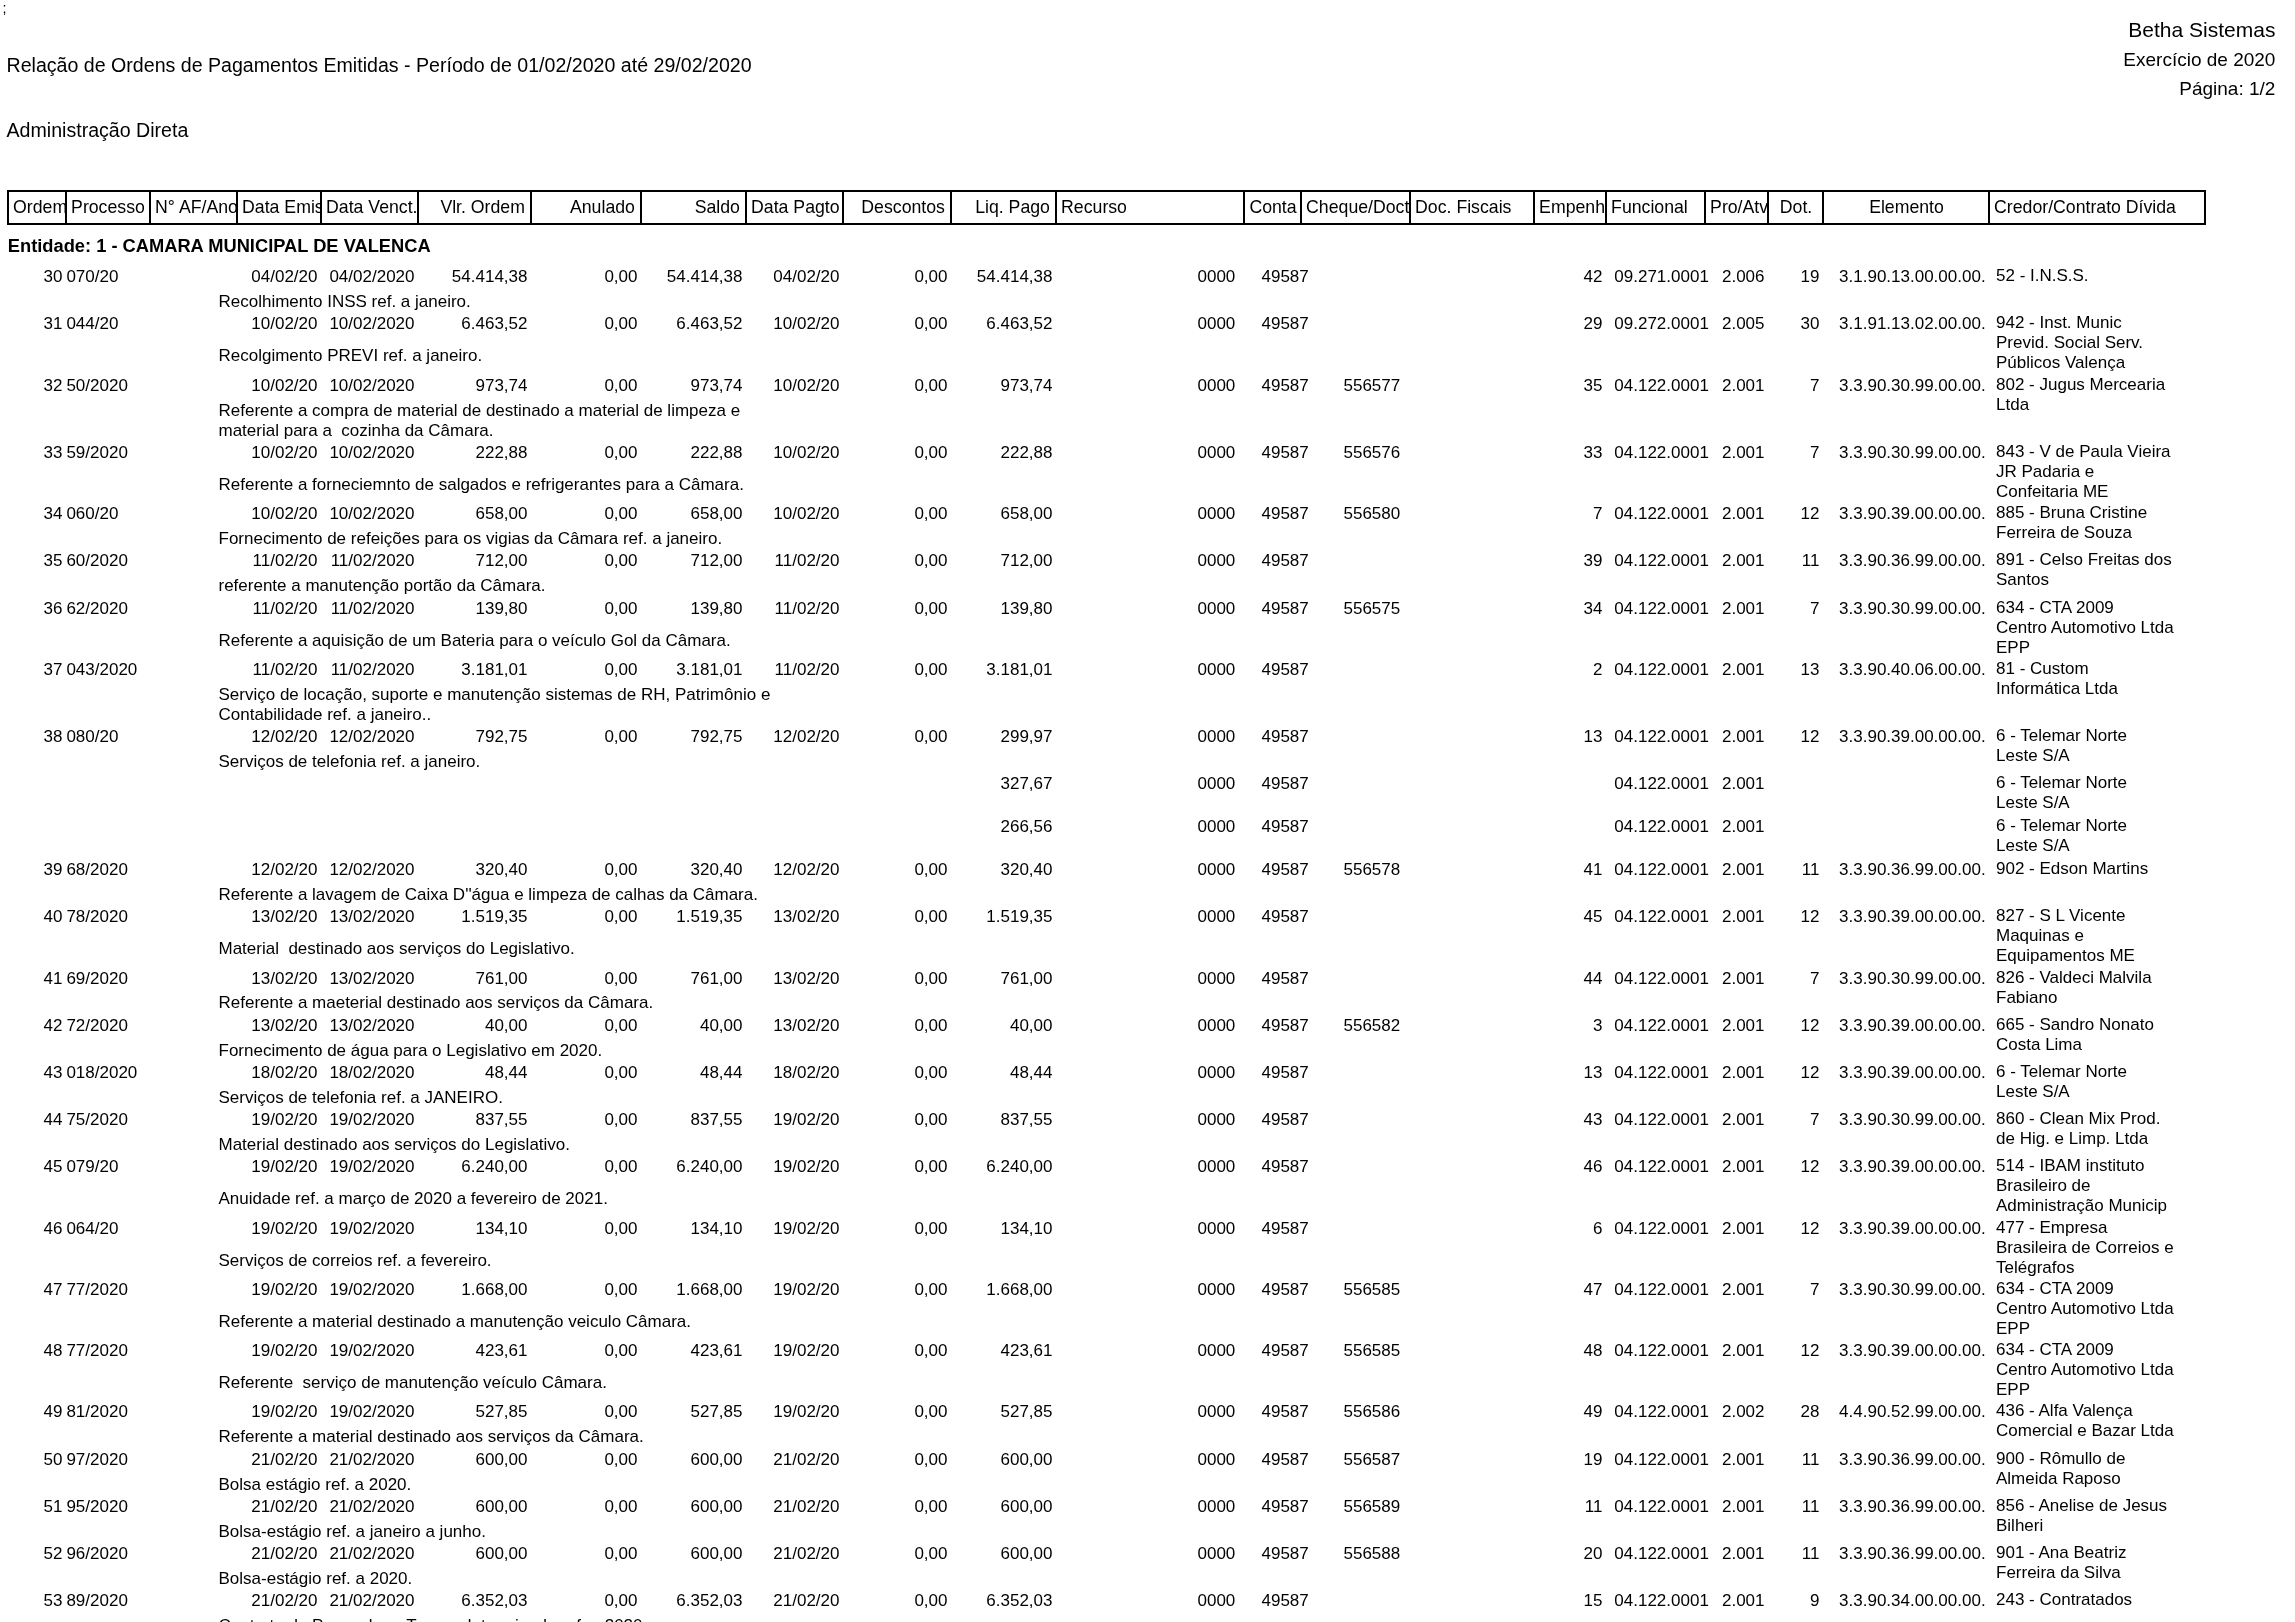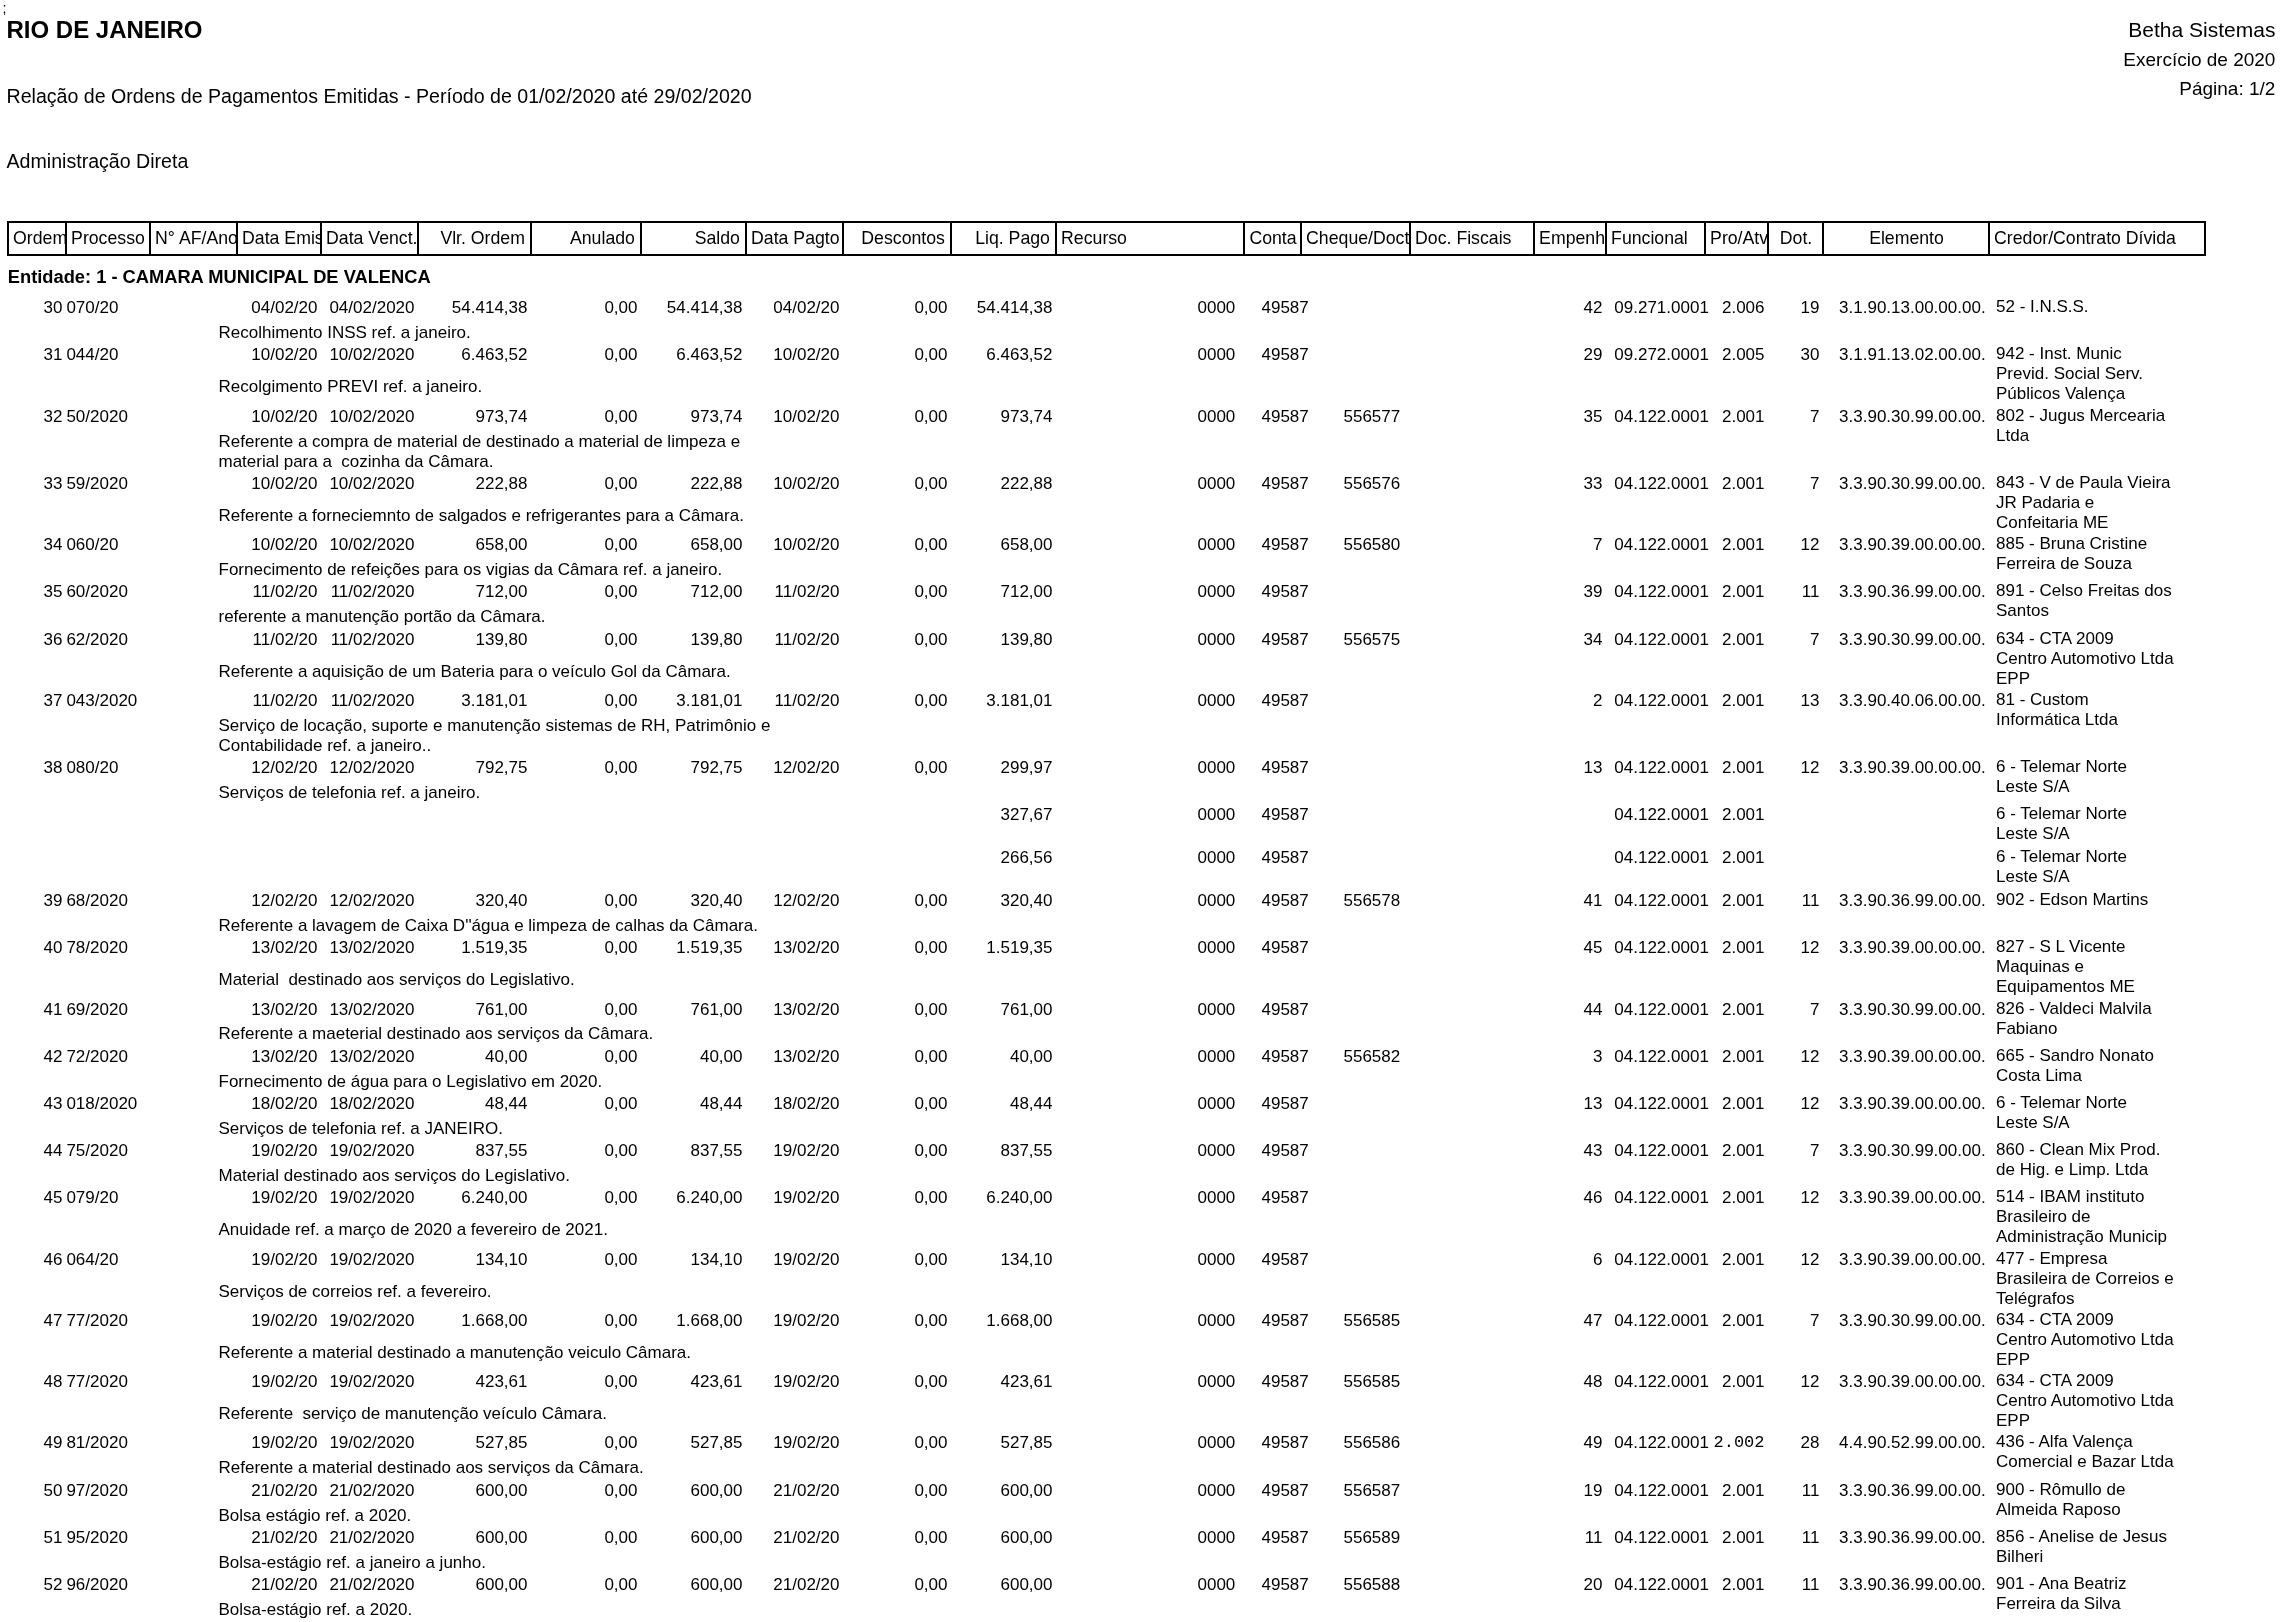--- a/index.html
+++ b/index.html
@@ -49,21 +49,20 @@
   .col-elemento{ padding-left:19.6px; overflow:hidden; }
 </style>
 </head>
 <body>
 
 <span class="stray">;</span>
 
 <div class="page">
   <div class="hdr">
     <div class="hdr-left">
-      <div class="t1">RIO DE JANEIRO</div>
       <div class="t3">Relação de Ordens de Pagamentos Emitidas - Período de 01/02/2020 até 29/02/2020</div>
       <div class="t3">Administração Direta</div>
     </div>
     <div class="hdr-right">
       <div class="v">Betha Sistemas</div>
       <div class="e">Exercício de 2020</div>
       <div class="p">Página: 1/2</div>
     </div>
   </div>
 
@@ -557,21 +556,21 @@
         <div class="cell col-anulado num" style="grid-area: 1 / 7;">0,00</div>
         <div class="cell col-saldo num" style="grid-area: 1 / 8;">527,85</div>
         <div class="cell col-datapagto num" style="grid-area: 1 / 9;">19/02/20</div>
         <div class="cell col-descontos num" style="grid-area: 1 / 10;">0,00</div>
         <div class="cell col-liqpago num" style="grid-area: 1 / 11;">527,85</div>
         <div class="cell col-recurso num" style="grid-area: 1 / 12;">0000</div>
         <div class="cell col-conta" style="grid-area: 1 / 13;">49587</div>
         <div class="cell col-cheque" style="grid-area: 1 / 14;">556586</div>
         <div class="cell col-empenho num" style="grid-area: 1 / 16;">49</div>
         <div class="cell col-funcional" style="grid-area: 1 / 17;">04.122.0001</div>
-        <div class="cell col-proatv num" style="grid-area: 1 / 18; font-family: Liberation Mono, monospace;">2.002</div>
+        <div class="cell col-proatv num" style="grid-area: 1 / 18;">2.002</div>
         <div class="cell col-dot num" style="grid-area: 1 / 19;">28</div>
         <div class="cell col-elemento" style="grid-area: 1 / 20;">4.4.90.52.99.00.00.00</div>
         <div class="credor">436 - Alfa Valença
 Comercial e Bazar Ltda</div>
         <div class="desc">Referente a material destinado aos serviços da Câmara.</div>
       </div>
       <div class="entry">
         <div class="cell col-ordem num" style="grid-area: 1 / 1;">50</div>
         <div class="cell col-processo" style="grid-area: 1 / 2;">97/2020</div>
         <div class="cell col-dataemis num" style="grid-area: 1 / 4;">21/02/20</div>

